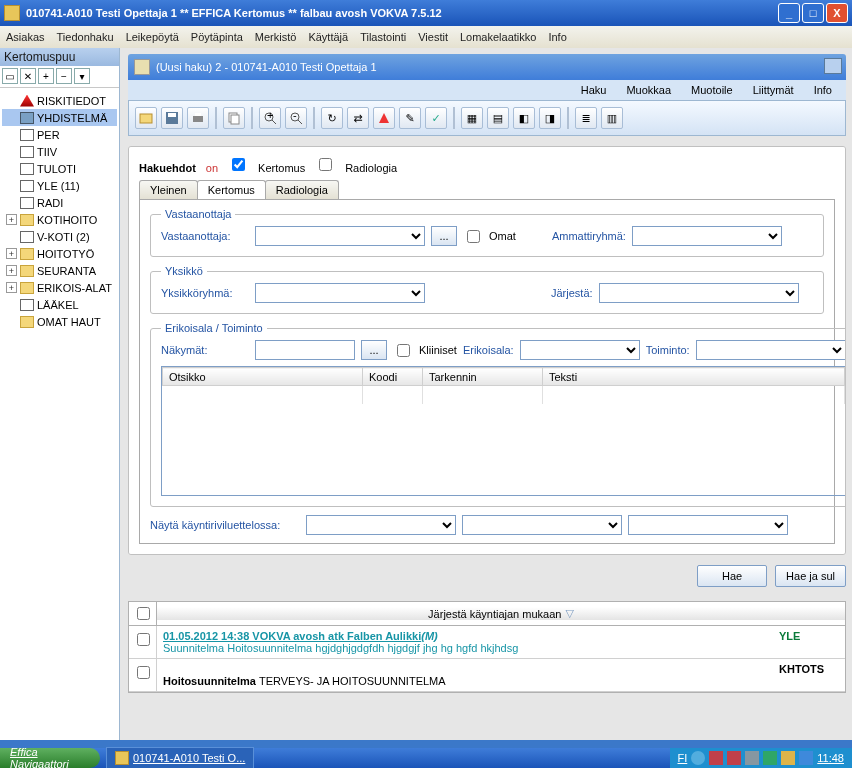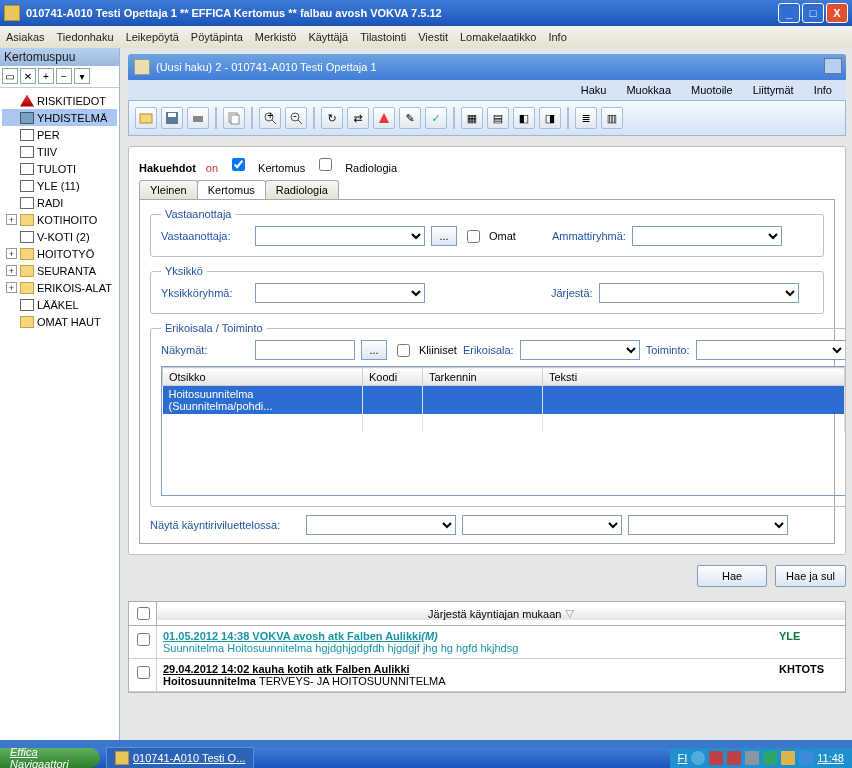--- a/index.html
+++ b/index.html
@@ -312,26 +312,20 @@
           </div>
           <div class="grid">
             <table>
               <tbody>
                   <tr>
                 <th style="width:200px">Otsikko</th>
                 <th style="width:60px">Koodi</th>
                 <th style="width:120px">Tarkennin</th>
                 <th>Teksti</th>
               </tr>
-              <tr class="sel">
-                <td>Hoitosuunnitelma (Suunnitelma/pohdi...</td>
-                <td></td>
-                <td></td>
-                <td></td>
-              </tr>
               <tr>
                     <td></td>
                     <td></td>
                     <td></td>
                     <td></td>
                   </tr>
             </tbody>
               </table>
           </div>
         </fieldset>
@@ -364,21 +358,21 @@
             <div class="cbcell">
               <input type="checkbox" style="">
             </div>
             <div class="body"><span class="link">01.05.2012 14:38 VOKVA avosh atk Falben Aulikki</span><span class="em">(M)</span><br><span class="sub">Suunnitelma Hoitosuunnitelma </span><span class="sub">hgjdghjgdgfdh hjgdgjf jhg hg hgfd hkjhdsg</span></div>
             <div class="tag" style="color: rgb(10, 122, 58);">YLE</div>
           </div>
           <div class="resrow">
             <div class="cbcell">
               <input type="checkbox" style="">
             </div>
-            <div class="body"><span style="color: rgb(0, 0, 0); text-decoration: underline; font-weight: bold;">29.04.2012 14:02 kauha kotih atk Falben Aulikki</span><br><span class="" style="font-weight: bold;">Hoitosuunnitelma </span><span class="">TERVEYS- JA HOITOSUUNNITELMA</span></div>
+            <div class="body"><br><span class="" style="font-weight: bold;">Hoitosuunnitelma </span><span class="">TERVEYS- JA HOITOSUUNNITELMA</span></div>
             <div class="tag" style="color: rgb(0, 0, 0);">KHTOTS</div>
           </div>
         </div>
     </div>
 
   </div>
 </div>
 
 <div class="taskbar">
   <div class="start">

